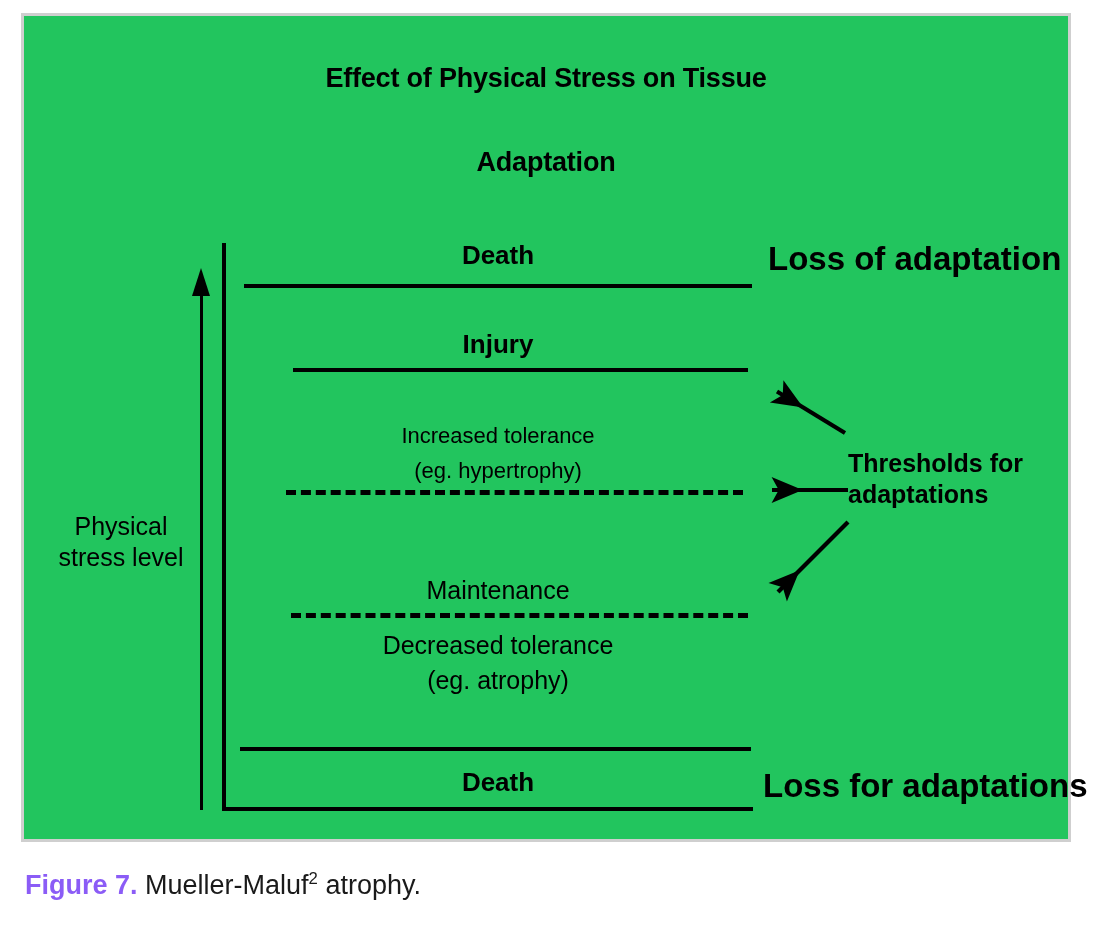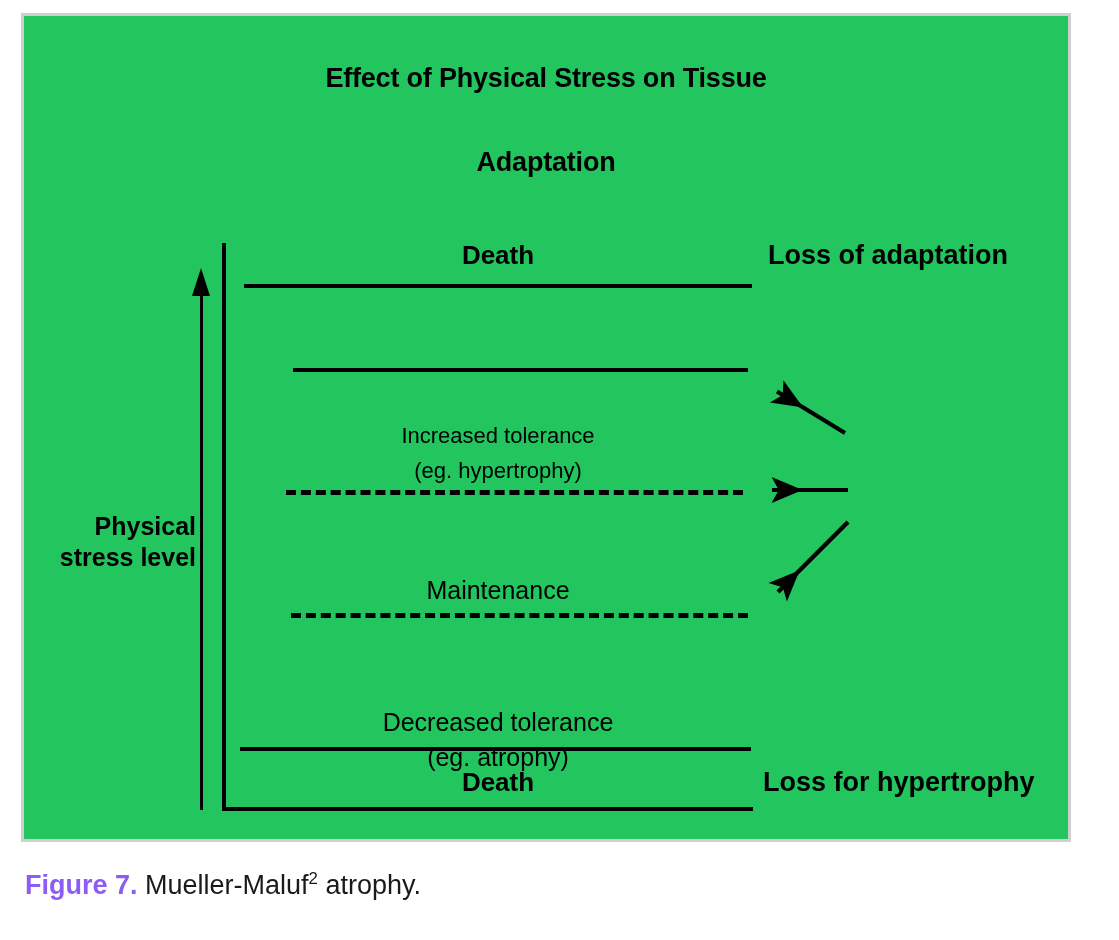--- a/index.html
+++ b/index.html
@@ -88,24 +88,24 @@
     border-right: 9.5px solid transparent;
     border-bottom: 28px solid #000000;
   }
 
   
   #y-axis-label {
     position: absolute;
     left: 22px;
     top: 495px;
     width: 150px;
-    font-weight: bold;
+    font-weight: normal;
     font-size: 25px;
     line-height: 31px;
-    text-align: right;
+    text-align: center;
   }
 
   
   .sep-solid {
     position: absolute;
     height: 4px;
     background: #000000;
   }
   #line-death-top   { left: 220px; top: 268px; width: 508px; }
   #line-injury      { left: 269px; top: 352px; width: 455px; }
@@ -138,33 +138,33 @@
   }
   #label-increased {
     left: 220px; top: 391px; width: 508px;
     font-size: 22px; line-height: 35px; margin-top: 11px;
   }
   #label-maintenance {
     left: 220px; top: 560px; width: 508px;
     font-size: 25px;
   }
   #label-decreased {
-    left: 220px; top: 689px; width: 508px;
+    left: 220px; top: 612px; width: 508px;
     font-size: 25px; line-height: 35px;
   }
   #label-death-bottom {
     left: 220px; top: 751px; width: 508px;
     font-size: 26px;
   }
 
   
   .side-label {
     position: absolute;
     font-weight: bold;
-    font-size: 27px;
+    font-size: 33px;
     white-space: nowrap;
   }
   #label-loss-top    { left: 744px; top: 224px; }
   #label-loss-bottom { left: 739px; top: 751px; }
 
   #label-thresholds {
     position: absolute;
     left: 824px;
     top: 432px;
     width: 215px;
@@ -227,35 +227,38 @@
 level</div>
 
     <div class="sep-solid" id="line-death-top"></div>
     <div class="sep-solid" id="line-injury"></div>
     <div class="sep-dashed" id="line-dash-upper"></div>
     <div class="sep-dashed" id="line-dash-lower"></div>
     <div class="sep-solid" id="line-death-lower"></div>
 
     <div class="band-label bold" id="label-death-top">Death</div>
 
+    <div class="band-label bold" id="label-injury">Injury</div>
 
     <div class="band-label plain" id="label-increased">Increased tolerance
 (eg. hypertrophy)</div>
 
     <div class="band-label plain" id="label-maintenance">Maintenance</div>
 
     <div class="band-label plain" id="label-decreased">Decreased tolerance
 (eg. atrophy)</div>
 
     <div class="band-label bold" id="label-death-bottom">Death</div>
 
     <div class="side-label" id="label-loss-top">Loss of adaptation</div>
 
-    <div class="side-label" id="label-loss-bottom">Loss for hypertrophy</div>
-
+    <div class="side-label" id="label-loss-bottom">Loss for adaptations</div>
+
+    <div id="label-thresholds" style="white-space: pre-line;">Thresholds for
+adaptations</div>
 
     <svg id="threshold-arrows" viewBox="0 0 110 250">
       <defs>
         <marker id="ah" markerWidth="9" markerHeight="9" refX="7.5" refY="3.2" orient="auto" markerUnits="strokeWidth">
           <path d="M7.6,0.1 L0.2,3.2 L7.6,6.3 L5.9,3.2 Z" fill="#000000"></path>
         </marker>
       </defs>
 
       <line x1="101" y1="67" x2="33" y2="25.5" stroke="#000000" stroke-width="4.2" marker-end="url(#ah)"></line>
 

